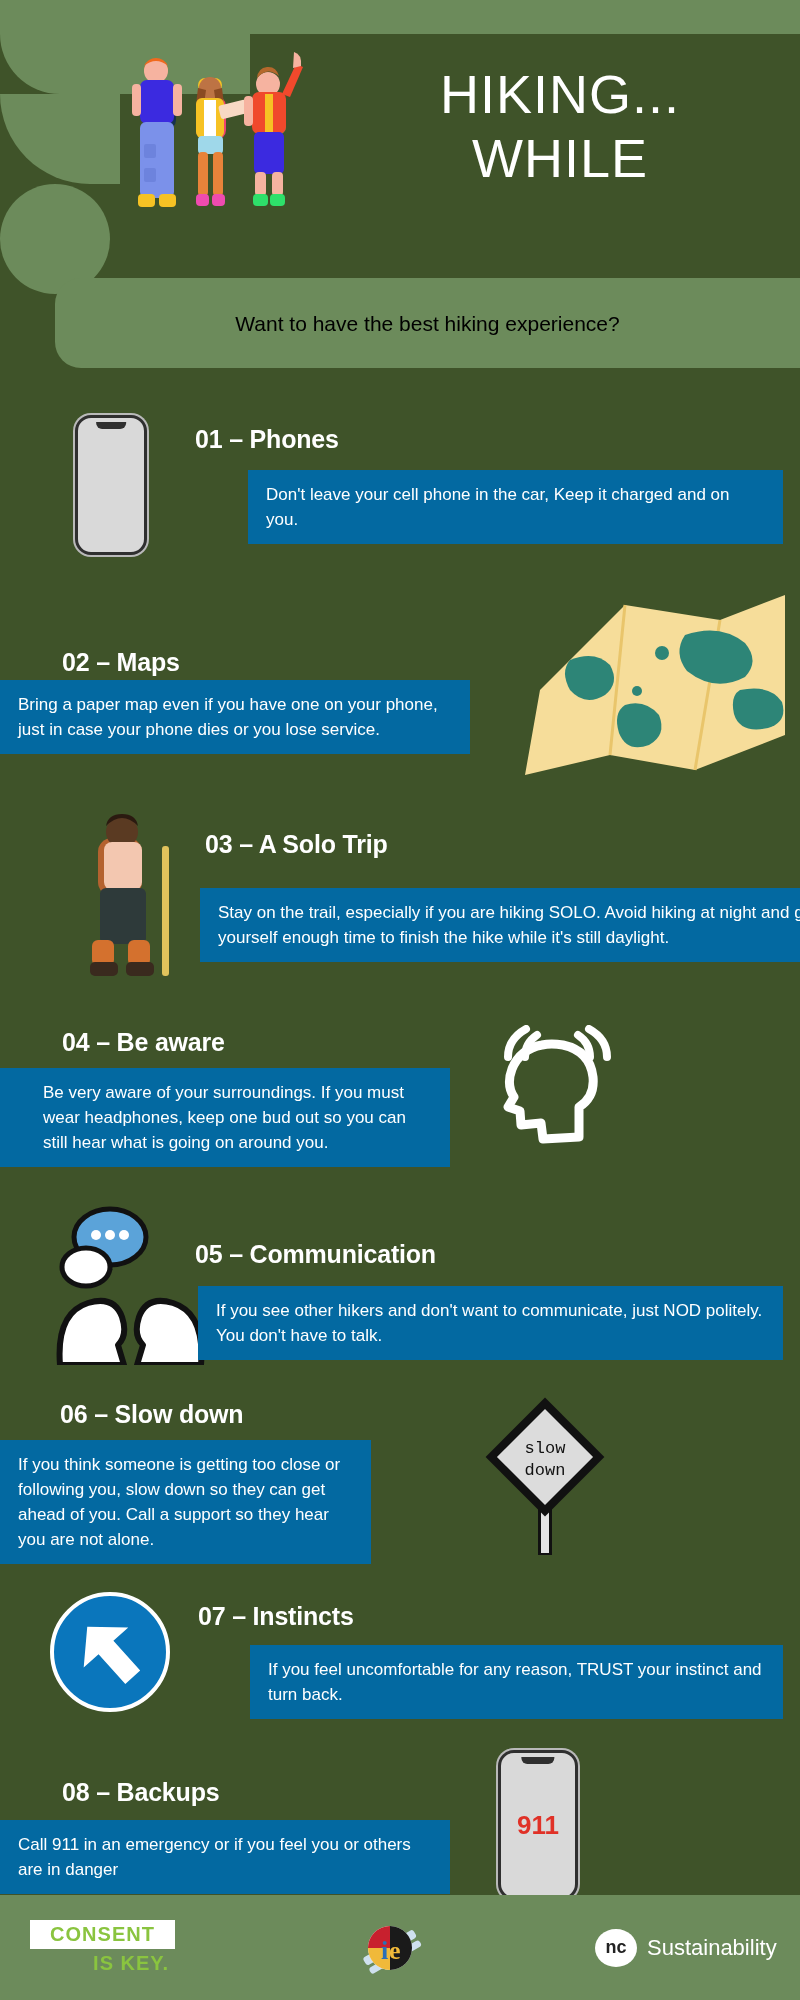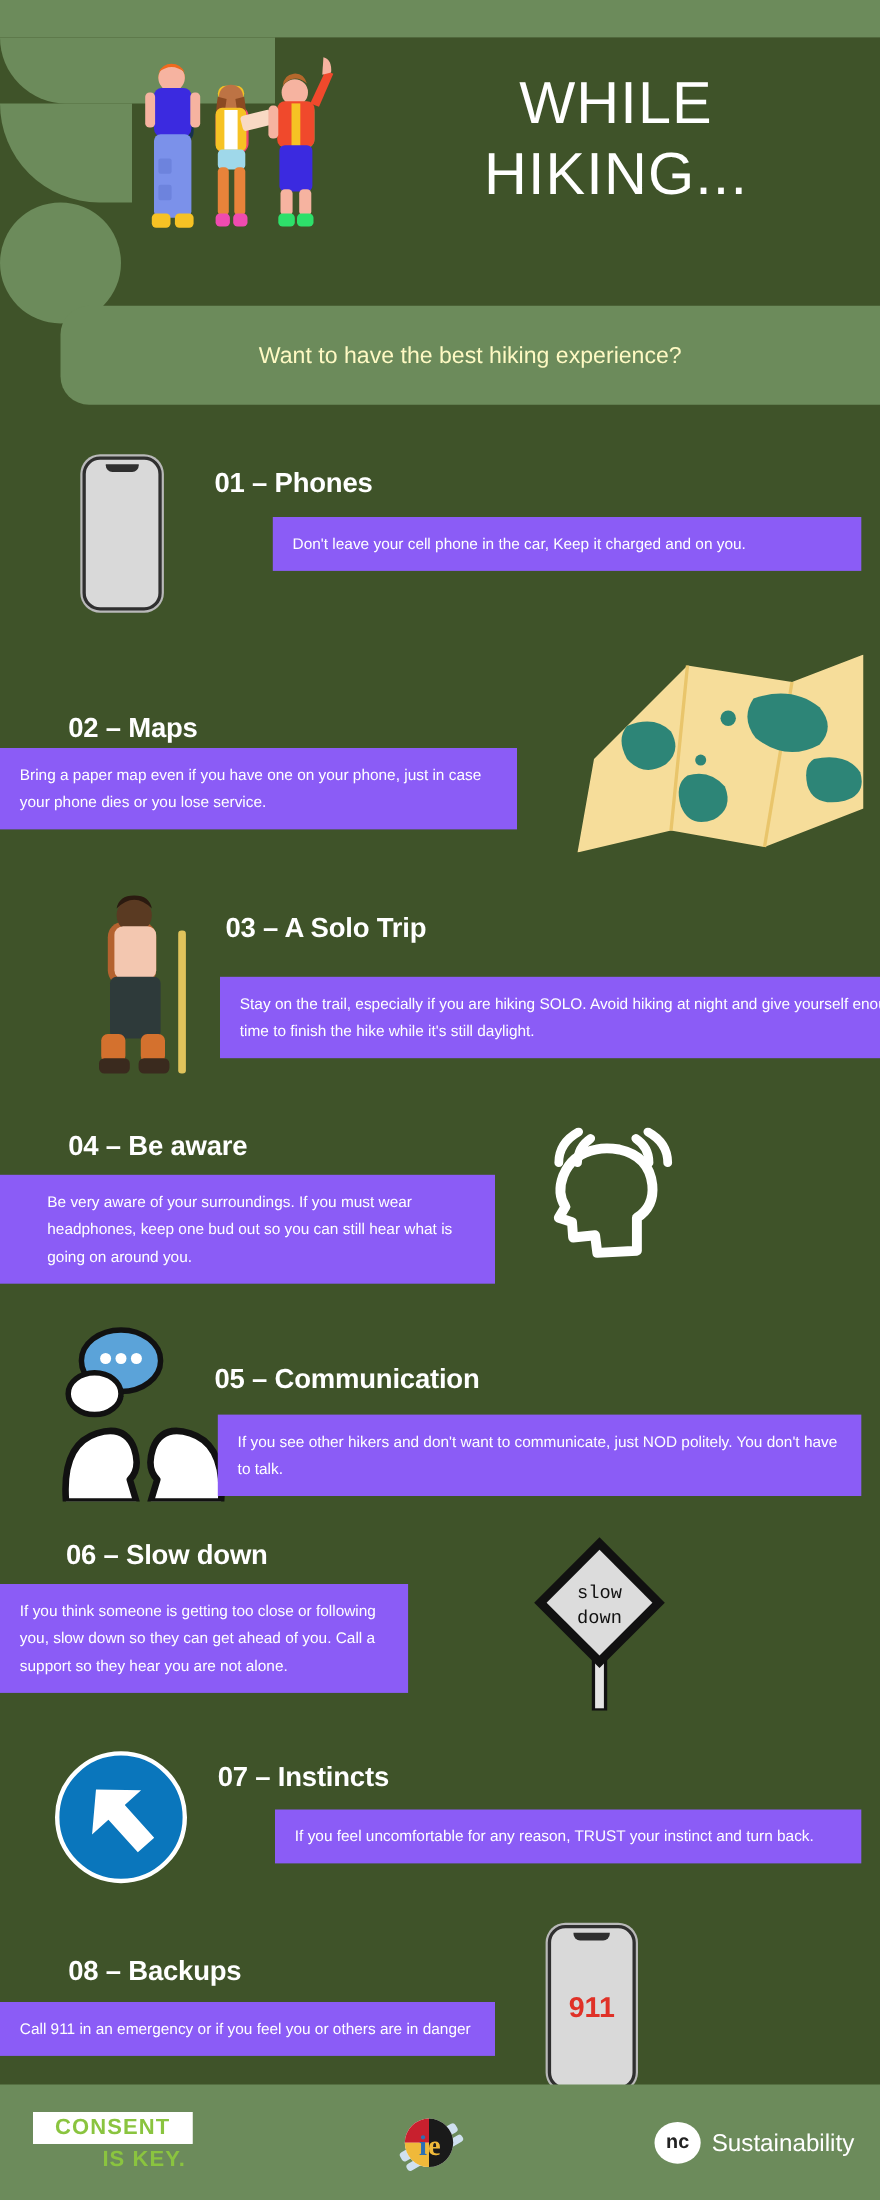--- a/index.html
+++ b/index.html
@@ -56,41 +56,41 @@
   
   .intro {
     position: absolute; top: 278px; left: 55px;
     width: 745px; height: 90px;
     background: #6c8b5b;
     border-top-left-radius: 26px;
     border-bottom-left-radius: 26px;
     display: flex; align-items: center; justify-content: center;
   }
   .intro p {
-    color: #fef9c3;
+    color: #000000;
     font-size: 21px;
     line-height: 29px;
     text-align: center;
     padding: 0 20px;
   }
 
   
   .tip-title {
     position: absolute;
     color: #ffffff;
     font-size: 25px;
     font-weight: bold;
     letter-spacing: -0.2px;
     white-space: nowrap;
   }
   .tip-body {
     position: absolute;
-    background: #8b5cf6;
+    background: #0369a1;
     color: #ffffff;
-    font-size: 14px;
+    font-size: 17px;
     line-height: 25px;
     padding: 12px 18px;
   }
 
   
   .phone-outer {
     position: absolute;
     border: 3px solid #2f2f2f;
     border-radius: 16px;
     background: #d9d9d9;
@@ -191,22 +191,22 @@
         <rect x="126" y="52" width="9" height="30" rx="4" fill="#f6b3a0"></rect>
         <rect x="136" y="88" width="30" height="42" rx="5" fill="#3b2ae0"></rect>
         <rect x="137" y="128" width="11" height="24" rx="4" fill="#f6b3a0"></rect>
         <rect x="154" y="128" width="11" height="24" rx="4" fill="#f6b3a0"></rect>
         <rect x="135" y="150" width="15" height="12" rx="4" fill="#2ee06a"></rect>
         <rect x="152" y="150" width="15" height="12" rx="4" fill="#2ee06a"></rect>
       </g>
     </svg>
 
     <div class="title">
+      <div>HIKING...</div>
       <div>WHILE</div>
-      <div>HIKING...</div>
     </div>
   </div>
 
   <div class="intro">
     <p>
       <span>Want to have the best hiking experience?</span><br>
     </p>
   </div>
 
   <div>

